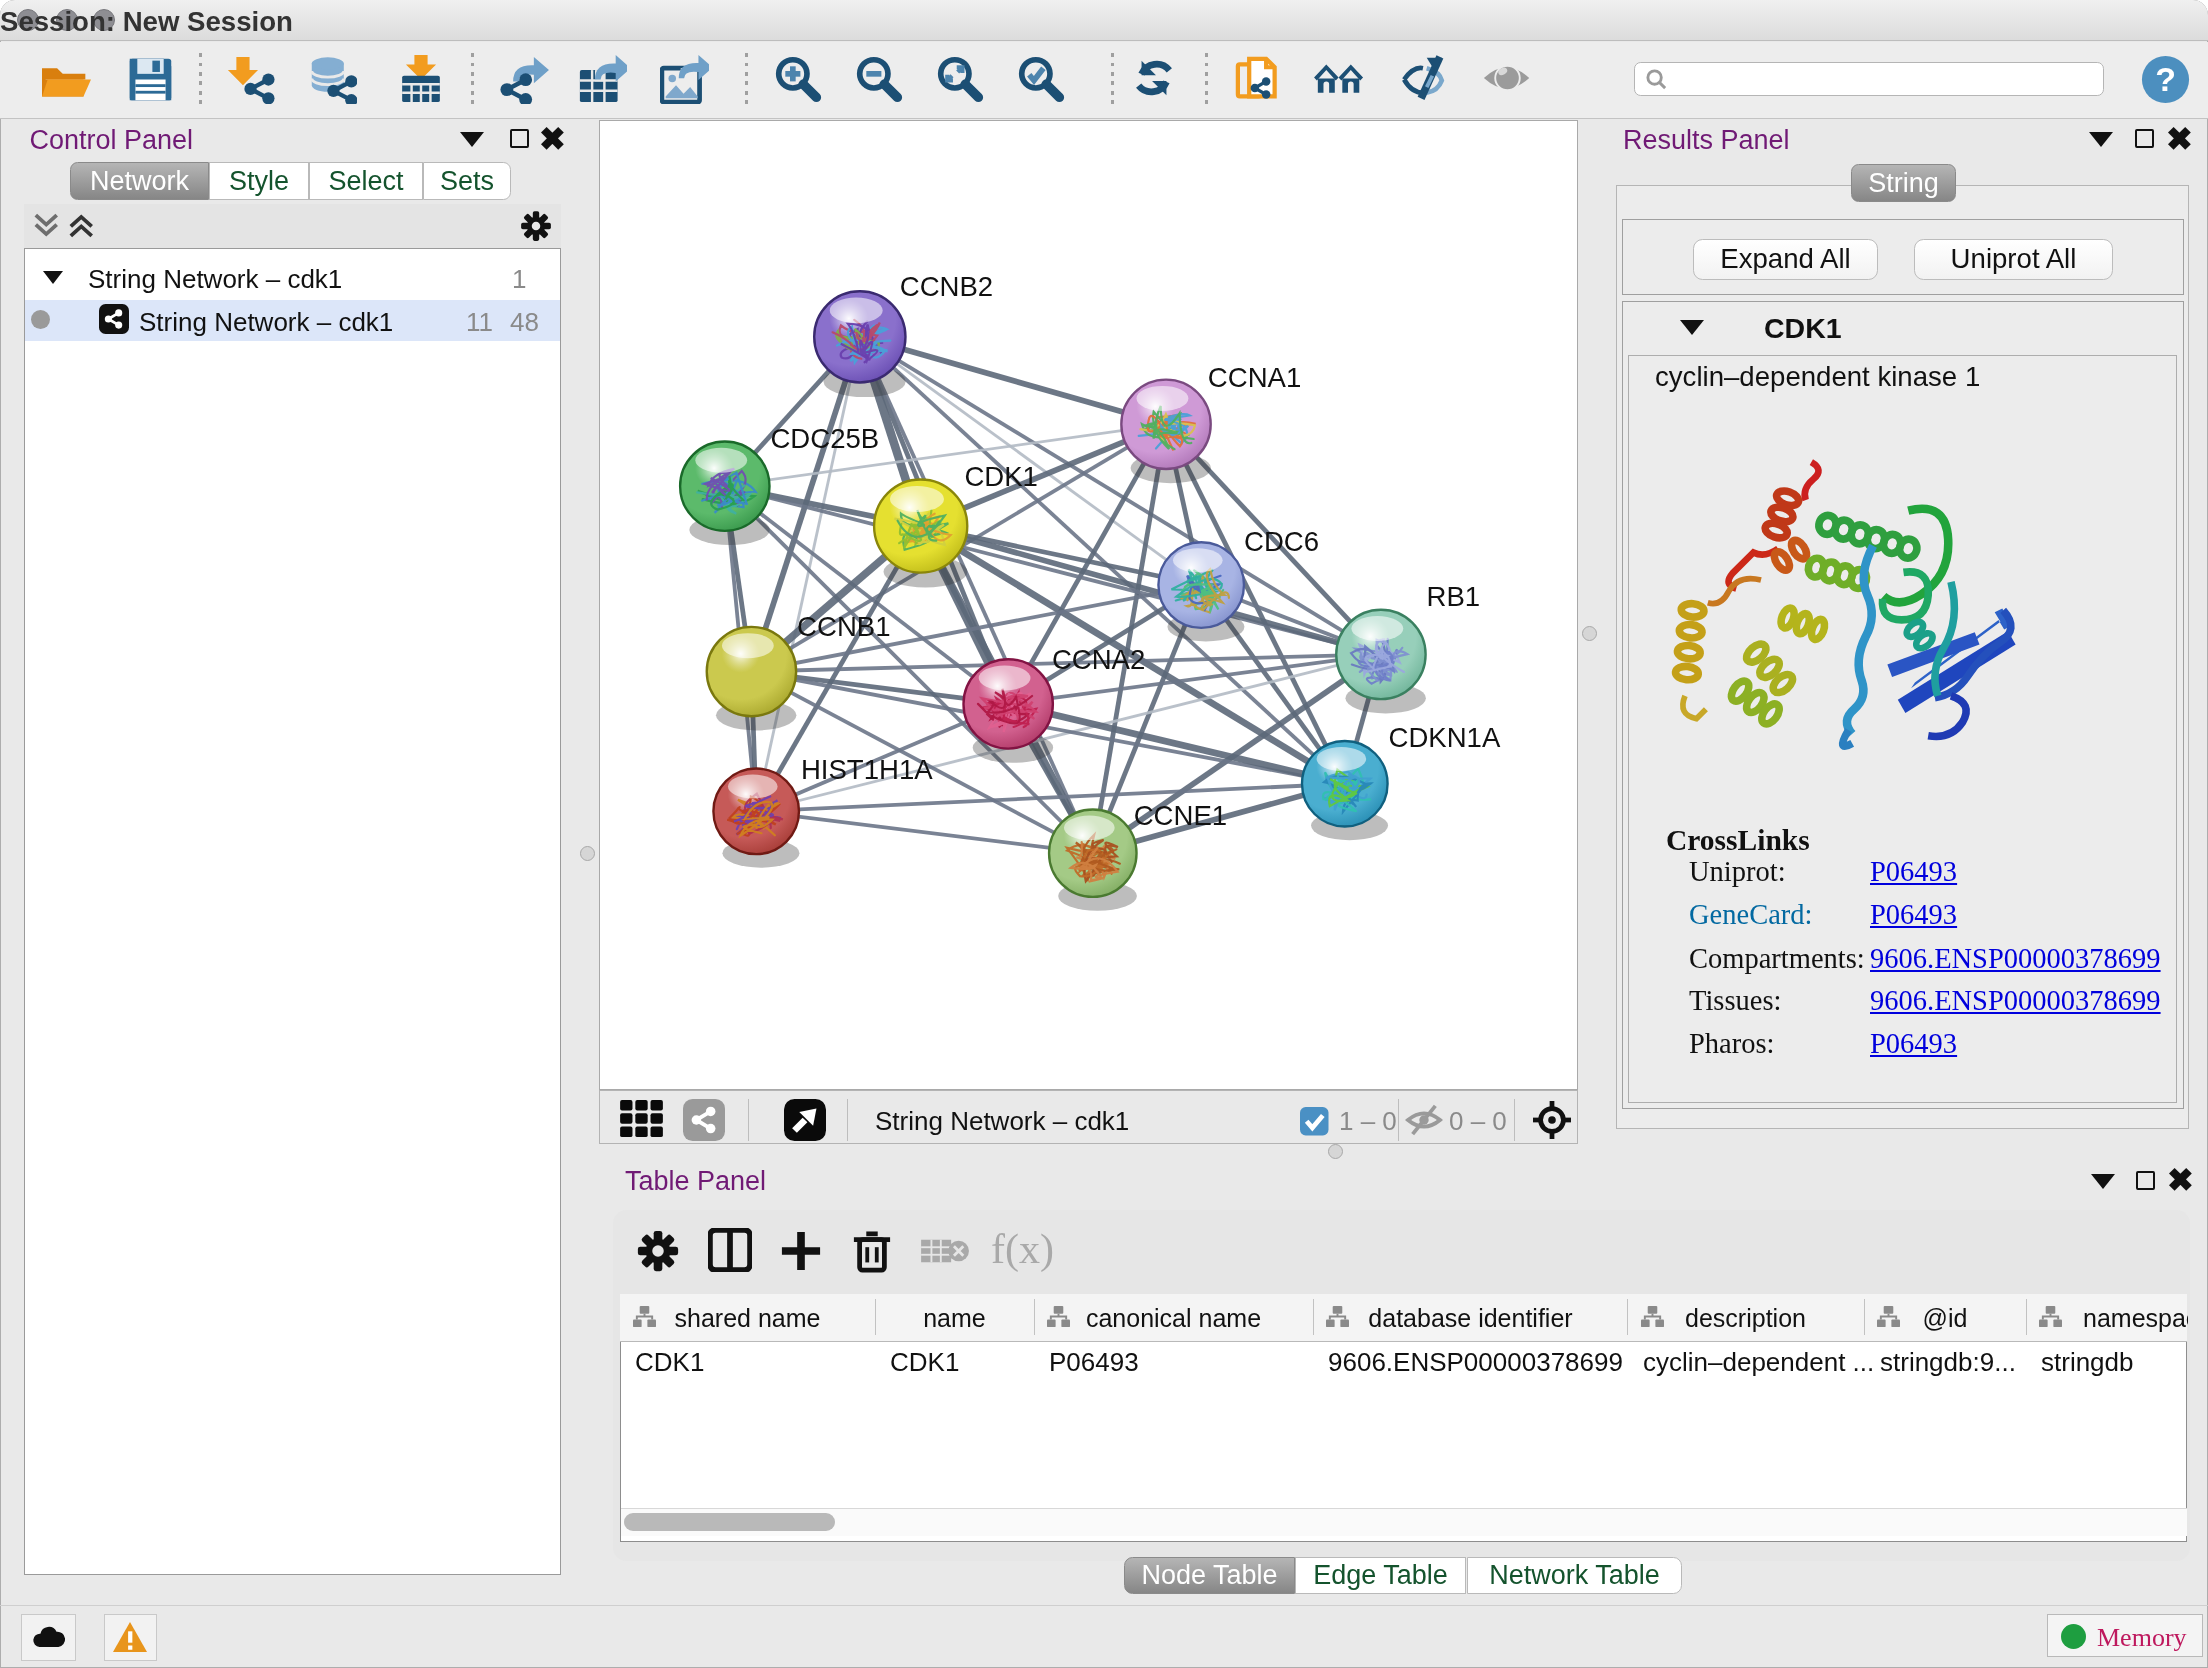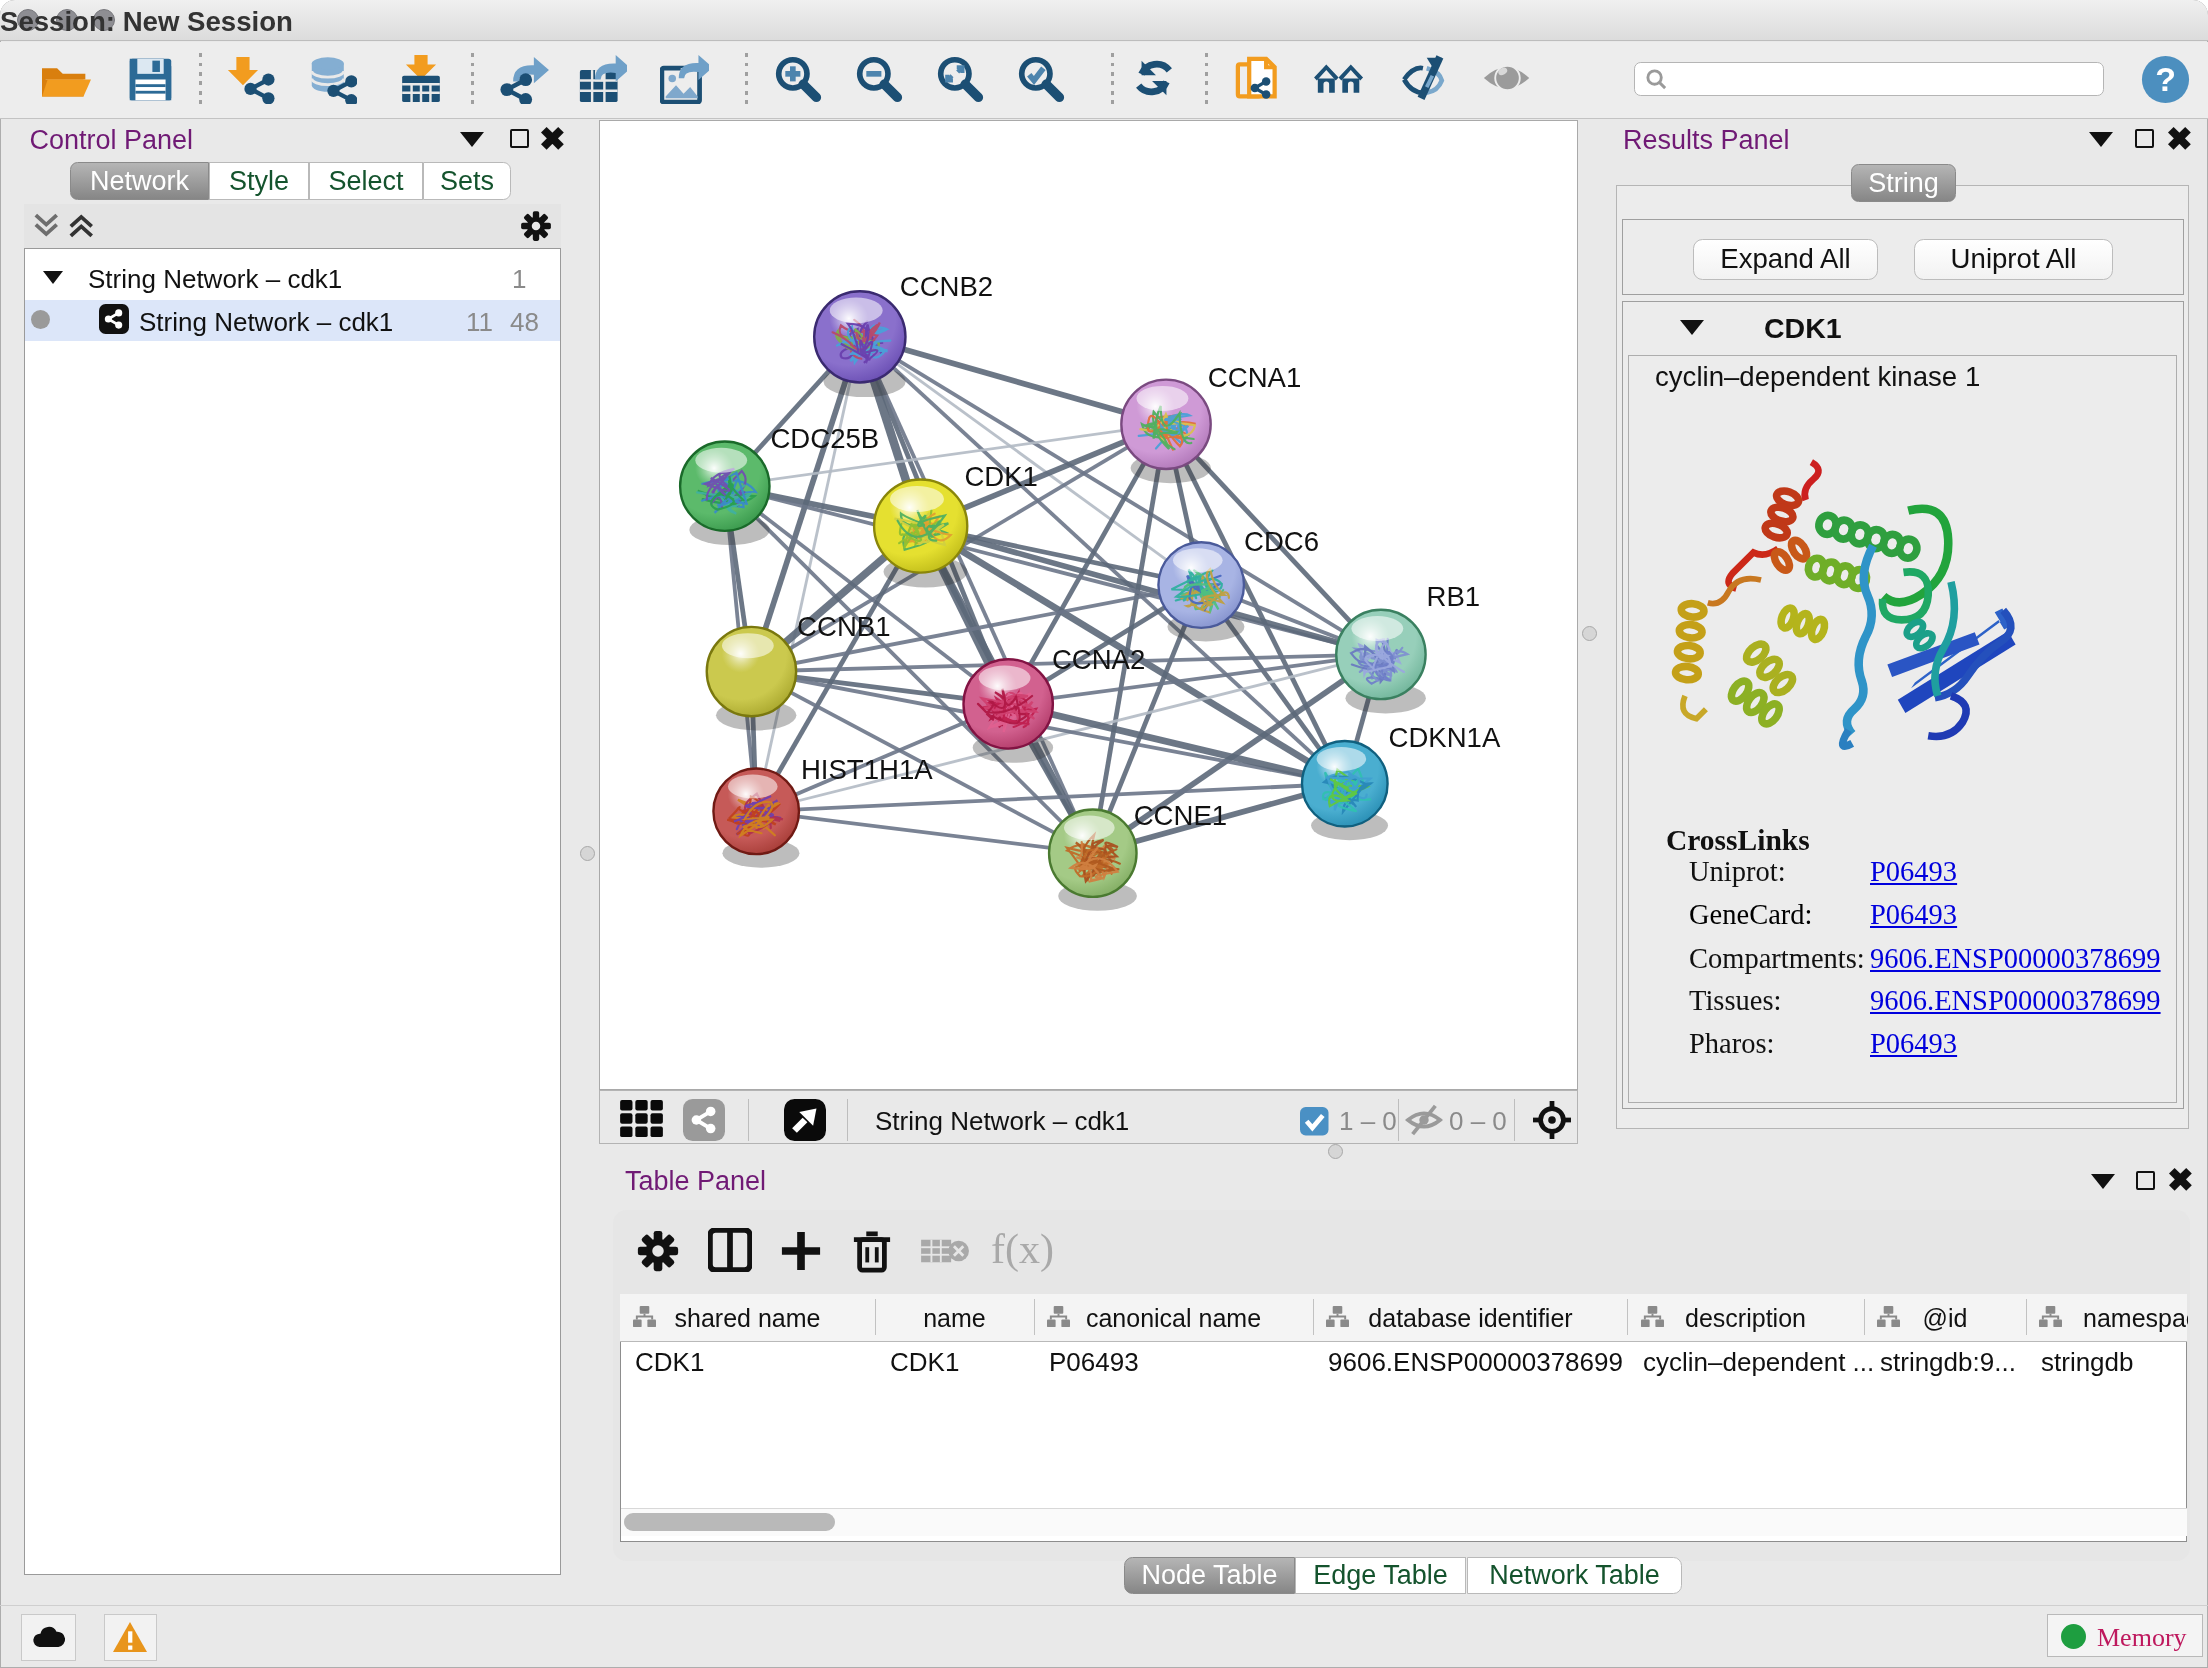--- a/index.html
+++ b/index.html
@@ -635,21 +635,21 @@
 <path d="M258 242 L352 172 l-6 -10 8 -4 10 18 -8 4 -6 -10 -88 66 z" fill="#2d62c8"></path>
 <path d="M252 268 L368 196 l-8 -14 -116 72 z" fill="#1f46be"></path>
 <path d="M238 230 L330 196 l-5 -13 -92 34 z" fill="#2a55c4"></path>
 <path d="M355 160 q18 20 -4 34 q-18 12 -34 36 q-12 18 -34 22" fill="none" stroke="#2450bc" stroke-width="8"></path>
 <path d="M300 250 q24 8 12 28 q-12 18 -36 14" fill="none" stroke="#1f3ab4" stroke-width="8"></path>
 <path d="M300 130 q10 40 -8 70 q-14 24 -6 50" fill="none" stroke="#1f9f9f" stroke-width="8"></path>
 </svg>
 <div class="abs" style="left:1666px;top:824px;font-size:29.5px;font-weight:bold;color:#111;font-family:'Liberation Serif',serif;">CrossLinks</div>
 <div class="abs" style="left:1689px;top:856px;font-size:28.5px;color:#111;font-family:'Liberation Serif',serif;">Uniprot:</div>
 <div class="abs" style="left:1870px;top:856px;font-size:28.5px;color:#0000dd;text-decoration:underline;font-family:'Liberation Serif',serif;">P06493</div>
-<div class="abs" style="left:1689px;top:899px;font-size:28.5px;color:#000000;font-family:'Liberation Serif',serif;text-align:right;">GeneCard:</div>
+<div class="abs" style="left:1689px;top:899px;font-size:28.5px;color:#0369a1;font-family:'Liberation Serif',serif;text-align:right;">GeneCard:</div>
 <div class="abs" style="left:1870px;top:899px;font-size:28.5px;color:#0000dd;text-decoration:underline;font-family:'Liberation Serif',serif;">P06493</div>
 <div class="abs" style="left:1689px;top:943px;font-size:28.5px;color:#111;font-family:'Liberation Serif',serif;">Compartments:</div>
 <div class="abs" style="left:1870px;top:943px;font-size:28.5px;color:#0000dd;text-decoration:underline;font-family:'Liberation Serif',serif;">9606.ENSP00000378699</div>
 <div class="abs" style="left:1689px;top:985px;font-size:28.5px;color:#111;font-family:'Liberation Serif',serif;">Tissues:</div>
 <div class="abs" style="left:1870px;top:985px;font-size:28.5px;color:#0000dd;text-decoration:underline;font-family:'Liberation Serif',serif;">9606.ENSP00000378699</div>
 <div class="abs" style="left:1689px;top:1028px;font-size:28.5px;color:#111;font-family:'Liberation Serif',serif;">Pharos:</div>
 <div class="abs" style="left:1870px;top:1028px;font-size:28.5px;color:#0000dd;text-decoration:underline;font-family:'Liberation Serif',serif;">P06493</div>
 <div class="abs ptitle" style="left:625px;top:1166px;">Table Panel</div>
 <div class="abs tri" style="left:2091px;top:1174px;"></div>
 <div class="abs sqico" style="left:2136px;top:1171px;"></div>

